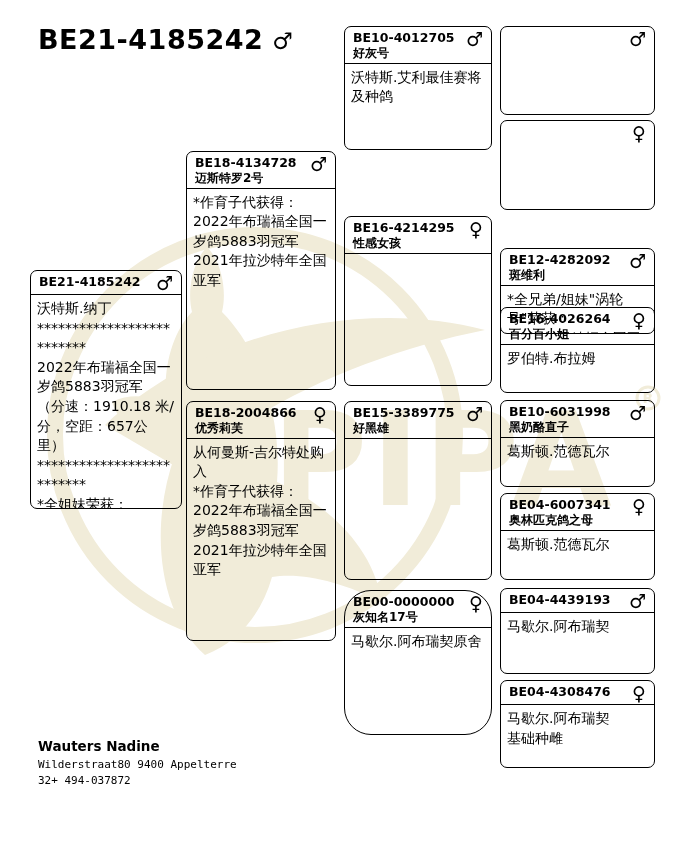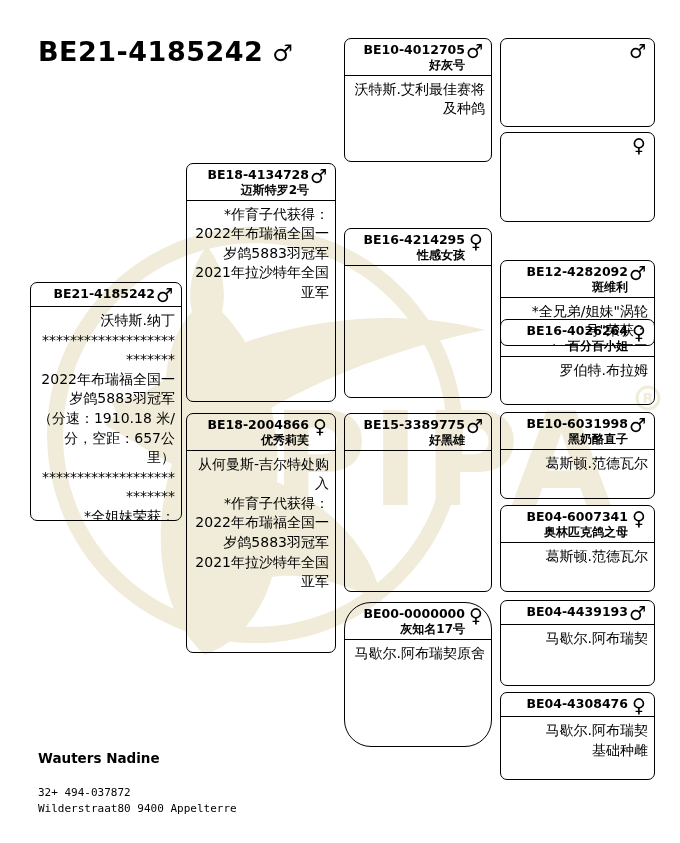--- a/index.html
+++ b/index.html
@@ -2,26 +2,26 @@
 <html><head>
 <meta charset="utf-8">
 <style>
   * { margin:0; padding:0; box-sizing:border-box; }
   html,body { background:#ffffff; }
   body {
     width:680px; height:843px; position:relative; overflow:hidden;
     font-family:"DejaVu Sans", sans-serif; color:#000;
   }
   .watermark { position:absolute; left:0; top:0; width:680px; height:843px; z-index:0; pointer-events:none; }
-  .layer { position:absolute; left:0; top:12px; width:680px; height:647px; z-index:1;text-decoration:underline; }
+  .layer { position:absolute; left:0; top:0; width:680px; height:647px; z-index:1;text-decoration:underline; }
 
   .page-title { position:absolute; left:38px; top:24px; font-size:27px; font-weight:bold; letter-spacing:0.5px; }
   .page-title .sex { font-size:23px; font-weight:bold; margin-left:9px; }
 
-  .box { position:absolute; border:1.5px solid #000; border-radius:7px; background:transparent; overflow:hidden;text-align:right; }
+  .box { position:absolute; border:1.5px solid #000; border-radius:7px; background:transparent; overflow:hidden; }
   .box-header { position:relative; border-bottom:1.5px solid #000; padding:3px 26px 2px 8px; min-height:24px; }
   .box-header.no-div { border-bottom:none; }
   .ring { font-size:12.5px; font-weight:bold; line-height:1.25; }
   .bird-name { font-size:12px; font-weight:bold; line-height:1.25; }
   .bird-name:empty { display:none; }
   .sex-badge { position:absolute; top:3px; right:8px; font-size:19px; font-weight:bold; line-height:1; }
   .box-body { padding:4px 6px; font-size:14px; line-height:1.4; white-space:pre-line; word-break:break-all; }
 
   
   .b0  { left:30px;  top:270px; width:152px; height:239px; }
@@ -34,21 +34,21 @@
   .b7  { left:500px; top:26px;  width:155px; height:89px; }
   .b8  { left:500px; top:120px; width:155px; height:90px; }
   .b9  { left:500px; top:216px; width:155px; height:86px;margin-top:32px; }
   .b10 { left:500px; top:307px; width:155px; height:86px; }
   .b11 { left:500px; top:400px; width:155px; height:87px; }
   .b12 { left:500px; top:493px; width:155px; height:87px; }
   .b13 { left:500px; top:588px; width:155px; height:86px; }
   .b14 { left:500px; top:680px; width:155px; height:88px; }
 
   .owner-name { position:absolute; left:38px; top:738px; font-size:13.5px; font-weight:bold; }
-  .owner-address { position:absolute; left:38px; top:758px; font-size:11px; font-family:"DejaVu Sans Mono", monospace;margin-top:32px; }
+  .owner-address { position:absolute; left:38px; top:758px; font-size:11px; font-family:"DejaVu Sans Mono", monospace; }
   .owner-phone { position:absolute; left:38px; top:774px; font-size:11px; font-family:"DejaVu Sans Mono", monospace; }
   .copyright { position:absolute; right:23px; top:771px; font-size:10.5px; }
 </style>
 </head>
 <body>
 
 <svg class="watermark" viewBox="0 0 680 843" aria-hidden="true">
   <circle cx="255" cy="435" r="200" fill="none" stroke="#f1ecd9" stroke-width="16"></circle>
   <path fill="#f1ecd9" d="M205,655 C160,615 148,530 175,455 C152,445 122,432 112,402 C132,392 152,397 167,403 C162,372 172,332 192,312 C187,292 192,262 207,247 C222,262 227,292 222,312 C262,352 282,422 277,482 C322,502 372,542 382,602 C342,582 302,572 272,577 C262,612 240,642 205,655 Z"></path>
   <path fill="#f1ecd9" d="M105,425 C205,330 365,298 485,330 C375,352 255,402 185,472 Z"></path>

